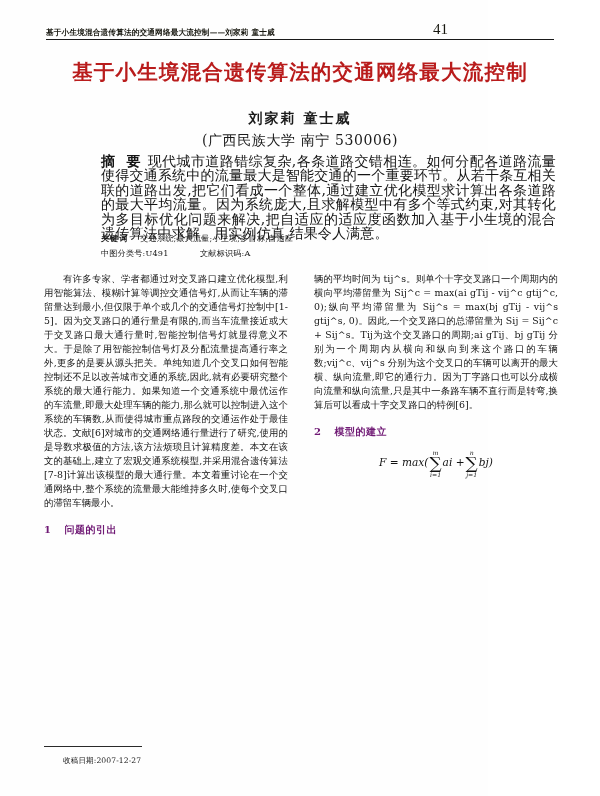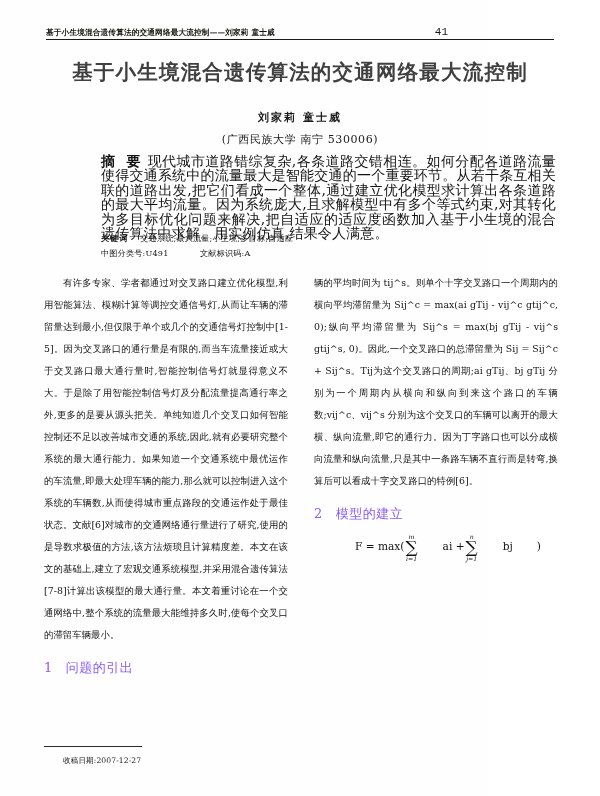--- a/index.html
+++ b/index.html
@@ -38,64 +38,64 @@
   .runhead-text {
     font-size: 7.6px;
     font-weight: bold;
     letter-spacing: .2px;
     color: #17170f;
     white-space: nowrap;
     transform: scaleY(1.05);
     transform-origin: left bottom;
   }
   .runhead-page {
-    font-size: 11px;
+    font-size: 15px;
     color: #17170f;
-    font-family: Liberation Mono, monospace;
+    font-family: Liberation Serif, serif;
   }
   .rule {
     position: absolute;
     top: 39px;
     left: 46px;
     width: 508px;
     height: 1.3px;
     background: #1a1a1a;
   }
 
   
   .title {
     position: absolute;
     top: 58px;
     left: 0;
     width: 600px;
     text-align: center;
     font-size: 20.5px;
     font-weight: bold;
     letter-spacing: 1.2px;
-    color: #404040;
+    color: #b91c1c;
     font-family: "DejaVu Serif", "Liberation Serif", serif;
   }
   .authors {
     position: absolute;
     top: 110px;
     left: 0;
     width: 600px;
     text-align: center;
-    font-size: 11px;
+    font-size: 14px;
     font-weight: bold;
     letter-spacing: 2px;
     color: #1b1b1b;
   }
   .affiliation {
     position: absolute;
     top: 132px;
     left: 0;
     width: 600px;
     text-align: center;
-    font-size: 11px;
+    font-size: 14px;
     letter-spacing: .6px;
     color: #1b1b1b;
   }
 
   
   .abstract {
     position: absolute;
     top: 154px;
     left: 101px;
     width: 455px;
@@ -139,42 +139,42 @@
     display: flex;
     justify-content: space-between;
   }
   .col {
     width: 244px;
     position: relative;
   }
   p.body {
     margin: 0;
     font-size: 9.4px;
-    line-height: 22px;
+    line-height: 14px;
     text-align: justify;
     text-indent: 19px;
     color: #131313;
     letter-spacing: .05px;
     font-family: "DejaVu Serif", "Liberation Serif", serif;
   }
   p.body.noindent { text-indent: 0; }
   h2.section {
     margin: 13px 0 4px 0;
-    font-size: 13px;
-    font-weight: normal;
+    font-size: 10px;
+    font-weight: bold;
     letter-spacing: .5px;
-    color: #8b5cf6;
+    color: #701a75;
   }
   h2.section .num {
     margin-right: 13px;
     font-family: "DejaVu Serif", serif;
   }
   .mathvar {
     font-family: "DejaVu Serif", "Liberation Serif", serif;
-    margin-left: 24px;
+    font-style: italic;
   }
 
   
   .footnote-rule {
     position: absolute;
     left: 0;
     bottom: 30px;
     width: 98px;
     height: 1px;
     background: #2a2a2a;

